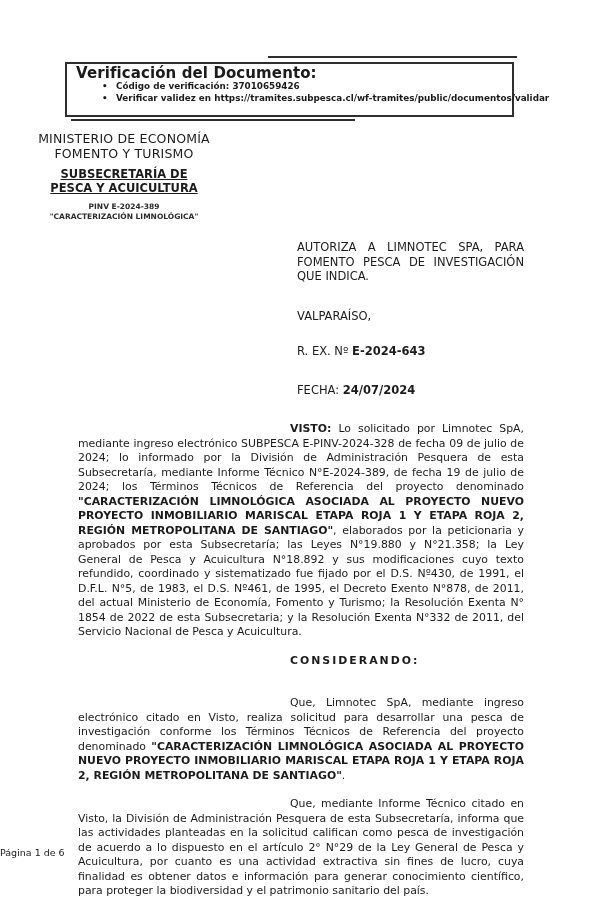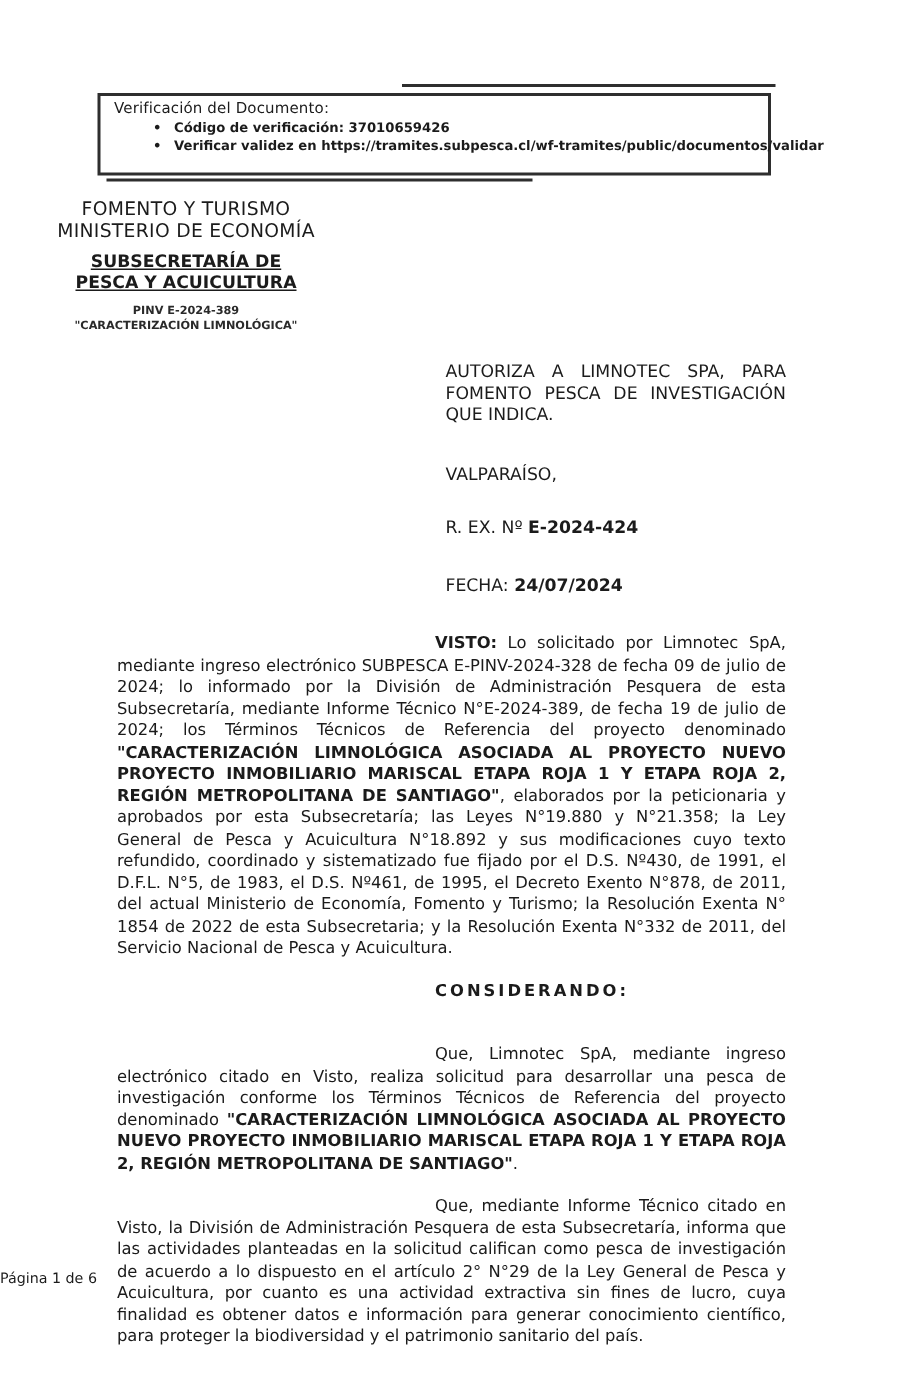--- a/index.html
+++ b/index.html
@@ -30,22 +30,22 @@
     left: 65px;
     top: 62px;
     width: 449px;
     height: 55px;
     border: 2px solid #2e2e2e;
     box-sizing: border-box;
     background: #ffffff;
     padding: 3px 4px 0 9px;
   }
   .vb-title {
-    font-weight: normal;
-    font-size: 10px;
+    font-weight: bold;
+    font-size: 15px;
     line-height: 12px;
     letter-spacing: 0.1px;
   }
   .vb-list {
     list-style: none;
     margin: 1px 0 0 0;
     padding: 0 0 0 26px;
   }
   .vb-list li {
     font-weight: bold;
@@ -161,29 +161,29 @@
   <div class="stray-line bottom"></div>
   <div class="verify-box">
     <div class="vb-title">Verificación del Documento:</div>
     <ul class="vb-list">
       <li><span class="vb-bullet">•</span><span>Código de verificación: 37010659426</span></li>
       <li><span class="vb-bullet">•</span><span>Verificar validez en</span> <span class="vb-url">https://tramites.subpesca.cl/wf-tramites/public/documentos/validar</span></li>
     </ul>
   </div>
 
   <div class="letterhead">
+    <div class="ministry-line">MINISTERIO DE ECONOMÍA</div>
     <div class="ministry-line">FOMENTO Y TURISMO</div>
-    <div class="ministry-line">MINISTERIO DE ECONOMÍA</div>
     <div class="subsecretaria">SUBSECRETARÍA DE PESCA Y ACUICULTURA</div>
     <div class="project-ref">PINV E-2024-389 "CARACTERIZACIÓN LIMNOLÓGICA"</div>
   </div>
 
   <div class="headline-title">AUTORIZA A LIMNOTEC SPA, PARA FOMENTO PESCA DE INVESTIGACIÓN QUE INDICA.</div>
   <div class="city-line">VALPARAÍSO,</div>
-  <div class="resolution-line"><span>R. EX. Nº </span><span class="bold">E-2024-424</span></div>
+  <div class="resolution-line"><span>R. EX. Nº </span><span class="bold">E-2024-643</span></div>
   <div class="date-line"><span>FECHA: </span><span class="bold">24/07/2024</span></div>
 
   <div class="doc-body">
     <p class="para"><span class="bold">VISTO:</span><span> Lo solicitado por Limnotec SpA, mediante ingreso electrónico SUBPESCA E-PINV-2024-328 de fecha 09 de julio de 2024; lo informado por la División de Administración Pesquera de esta Subsecretaría, mediante Informe Técnico N°E-2024-389, de fecha 19 de julio de 2024; los Términos Técnicos de Referencia del proyecto denominado </span><span class="bold">"CARACTERIZACIÓN LIMNOLÓGICA ASOCIADA AL PROYECTO NUEVO PROYECTO INMOBILIARIO MARISCAL ETAPA ROJA 1 Y ETAPA ROJA 2, REGIÓN METROPOLITANA DE SANTIAGO"</span><span>, elaborados por la peticionaria y aprobados por esta Subsecretaría; las Leyes N°19.880 y N°21.358; la Ley General de Pesca y Acuicultura N°18.892 y sus modificaciones cuyo texto refundido, coordinado y sistematizado fue fijado por el D.S. Nº430, de 1991, el D.F.L. N°5, de 1983, el D.S. Nº461, de 1995, el Decreto Exento N°878, de 2011, del actual Ministerio de Economía, Fomento y Turismo; la Resolución Exenta N° 1854 de 2022 de esta Subsecretaria; y la Resolución Exenta N°332 de 2011, del Servicio Nacional de Pesca y Acuicultura.</span></p>
 
     <div class="considerando-heading">CONSIDERANDO:</div>
 
     <p class="para"><span>Que, Limnotec SpA, mediante ingreso electrónico citado en Visto, realiza solicitud para desarrollar una pesca de investigación conforme los Términos Técnicos de Referencia del proyecto denominado </span><span class="bold">"CARACTERIZACIÓN LIMNOLÓGICA ASOCIADA AL PROYECTO NUEVO PROYECTO INMOBILIARIO MARISCAL ETAPA ROJA 1 Y ETAPA ROJA 2, REGIÓN METROPOLITANA DE SANTIAGO"</span><span>.</span></p>
 
     <p class="para">Que, mediante Informe Técnico citado en Visto, la División de Administración Pesquera de esta Subsecretaría, informa que las actividades planteadas en la solicitud califican como pesca de investigación de acuerdo a lo dispuesto en el artículo 2° N°29 de la Ley General de Pesca y Acuicultura, por cuanto es una actividad extractiva sin fines de lucro, cuya finalidad es obtener datos e información para generar conocimiento científico, para proteger la biodiversidad y el patrimonio sanitario del país.</p>

